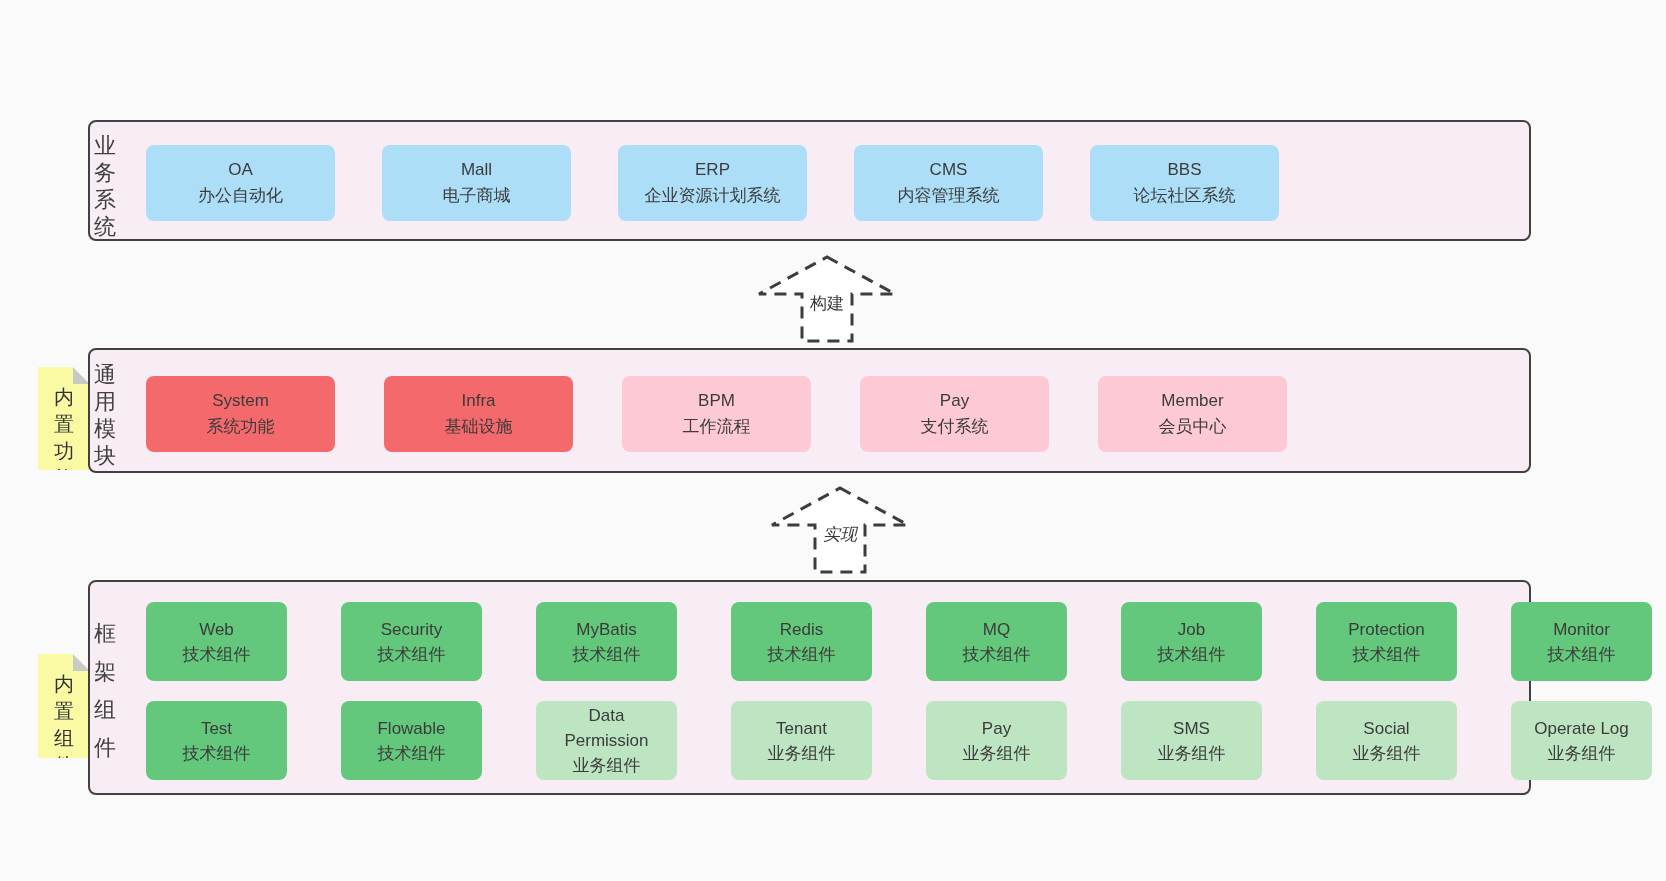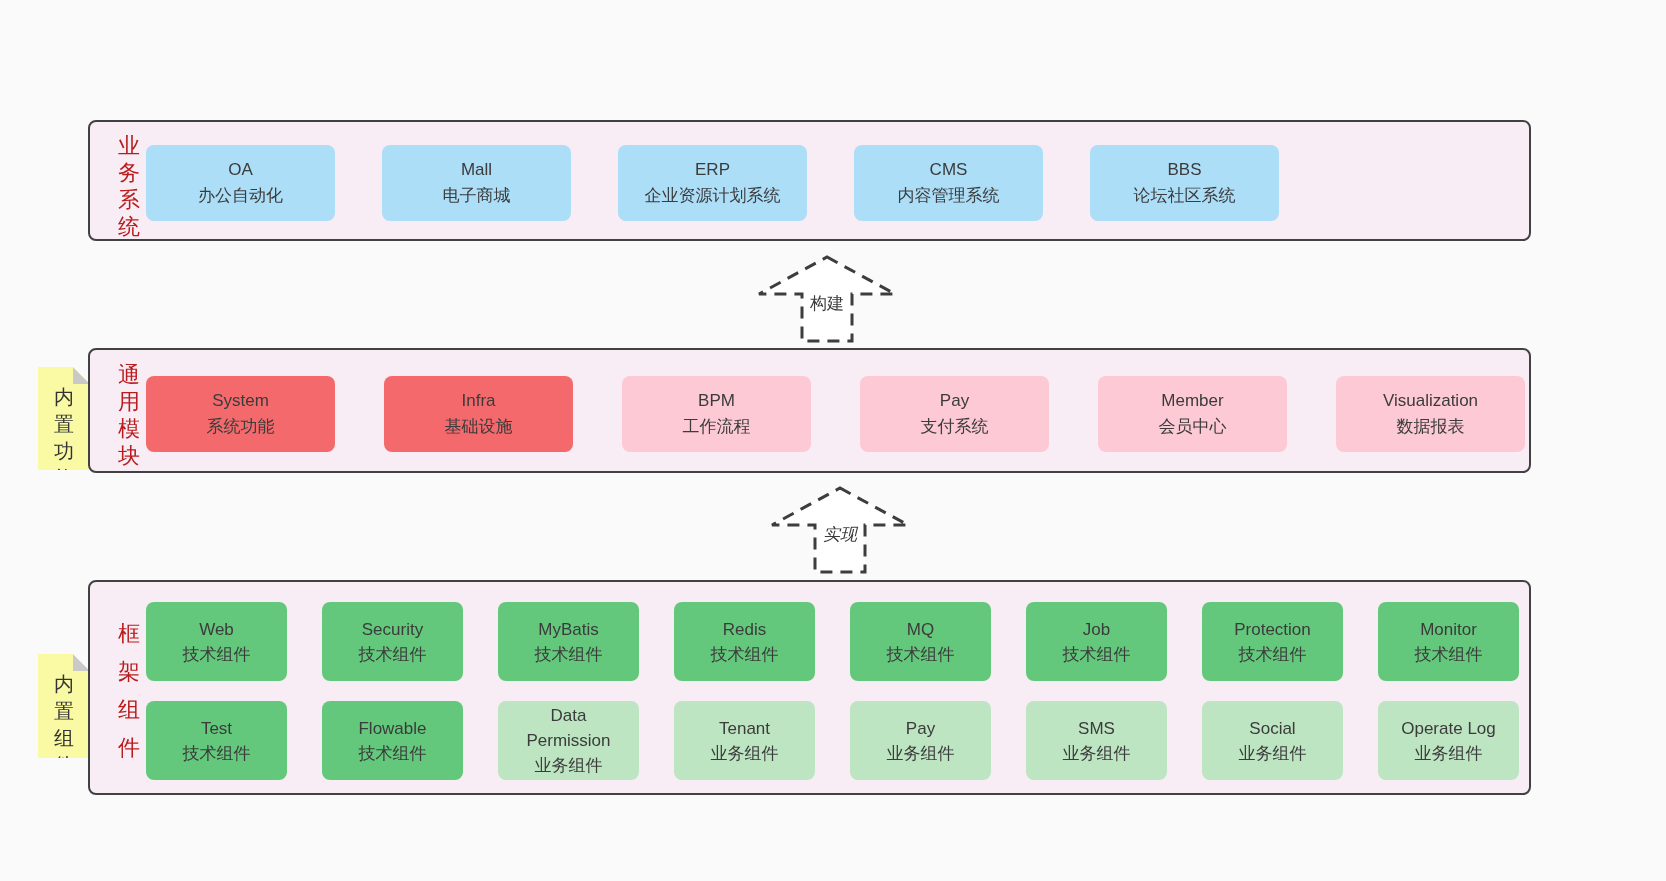--- a/index.html
+++ b/index.html
@@ -14,31 +14,31 @@
     position:absolute;left:88px;width:1443px;box-sizing:border-box;
     background:var(--container-bg,#f8edf5);
     border:2px solid var(--line,#414141);
     border-radius:8px;z-index:2;
   }
   .layer-1{top:120px;height:121px;}
   .layer-2{top:348px;height:125px;}
   .layer-3{top:580px;height:215px;}
   
   .vlabel{
-    position:absolute;left:26px;top:10px;width:26px;
+    position:absolute;left:2px;top:10px;width:26px;
     font-size:22px;line-height:27px;text-align:center;
-    word-break:break-all;white-space:normal;color:#b91c1c;
+    word-break:break-all;white-space:normal;color:#404040;
   }
   .layer-2 .vlabel{top:11px;}
   .layer-3 .vlabel{top:33px;line-height:38px;}
   
   .row{display:flex;margin-left:56px;}
   .layer-1 .row{gap:47px;margin-top:23px;}
   .layer-2 .row{gap:49px;margin-top:26px;}
-  .layer-3 .row{gap:35px;margin-top:20px;}
+  .layer-3 .row{gap:54px;margin-top:20px;}
   .layer-3 .row + .row{margin-top:20px;}
   
   .box{
     border-radius:8px;display:flex;flex-direction:column;
     align-items:center;justify-content:center;text-align:center;
     font-size:17px;line-height:26px;color:#3b3b3b;flex:none;
   }
   .layer-1 .box,.layer-2 .box{width:189px;height:76px;}
   .layer-3 .box{width:141px;height:79px;line-height:25px;}
   .v-blue{background:var(--blue,#acdef8);}
@@ -136,24 +136,20 @@
       <div>工作流程</div>
     </div>
     <div class="box v-pink">
       <div>Pay</div>
       <div>支付系统</div>
     </div>
     <div class="box v-pink">
       <div>Member</div>
       <div>会员中心</div>
     </div>
-    <div class="box v-pink">
-      <div>Visualization</div>
-      <div>数据报表</div>
-    </div>
   </div>
 </div>
 
 <div class="arrow arrow-2">
   <svg viewBox="0 0 140 88">
     <polygon points="70,2 138,39 95,39 95,86 45,86 45,39 2,39" fill="#ffffff" stroke="#3d3d3d" stroke-width="3" stroke-dasharray="12 8"></polygon>
   </svg>
   <div class="alabel">实现</div>
 </div>
 

